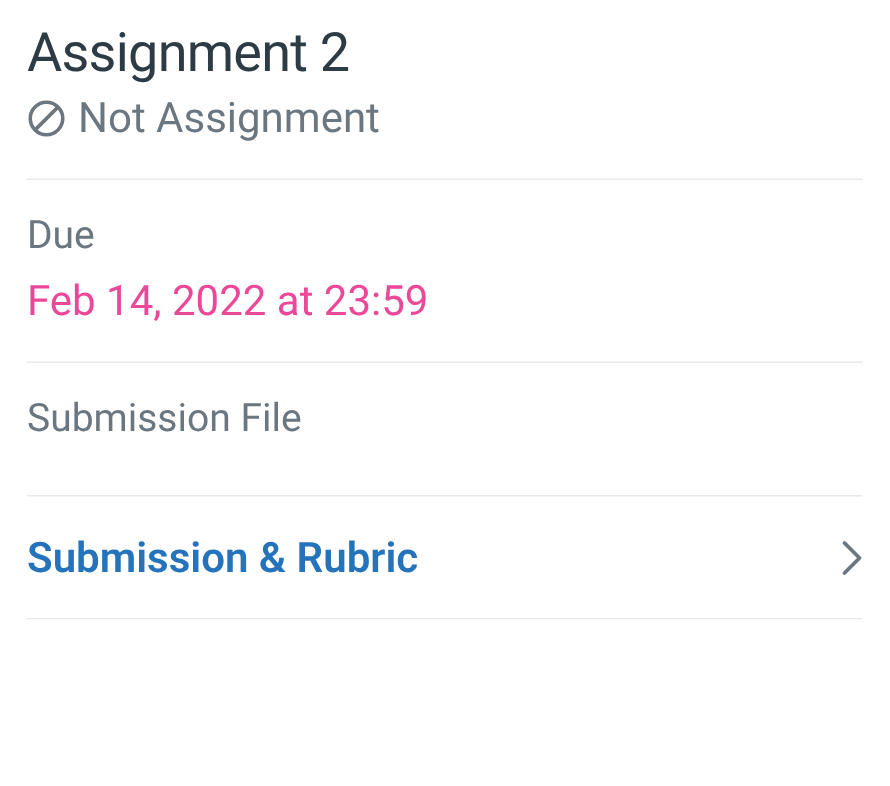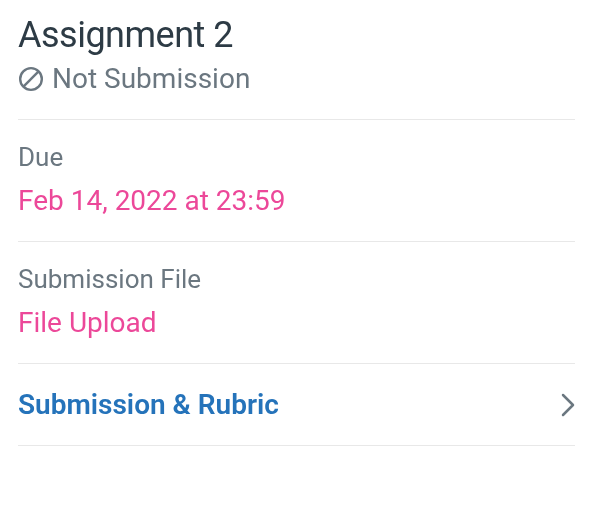--- a/index.html
+++ b/index.html
@@ -93,36 +93,35 @@
 <h1 class="title">Assignment 2</h1>
 
 <div class="meta-row">
   <span class="status">
     <span class="status-icon">
       <svg viewBox="0 0 24 24" width="26" height="26" fill="none" stroke="#6B7780" stroke-width="2.2">
         <circle cx="12" cy="12" r="10"></circle>
         <line x1="5" y1="19" x2="19" y2="5"></line>
       </svg>
     </span>
-    <span>Not Submission</span>
+    <span>Not Assignment</span>
   </span>
 </div>
 
 <hr class="divider">
 
 <div class="section">
   <div class="section-label">Due</div>
   <div class="section-value">Feb 14, 2022 at 23:59</div>
 </div>
 
 <hr class="divider">
 
 <div class="section">
   <div class="section-label">Submission File</div>
-  <div class="section-value">File Upload</div>
 </div>
 
 <hr class="divider">
 
 <div class="link-row">
   <span class="link-text">Submission &amp; Rubric</span>
   <span class="chevron">
     <svg viewBox="0 0 14 26" width="14" height="26" fill="none" stroke="#6B7780" stroke-width="2.5" stroke-linecap="round" stroke-linejoin="round">
       <polyline points="2,3 12,13 2,23"></polyline>
     </svg>

